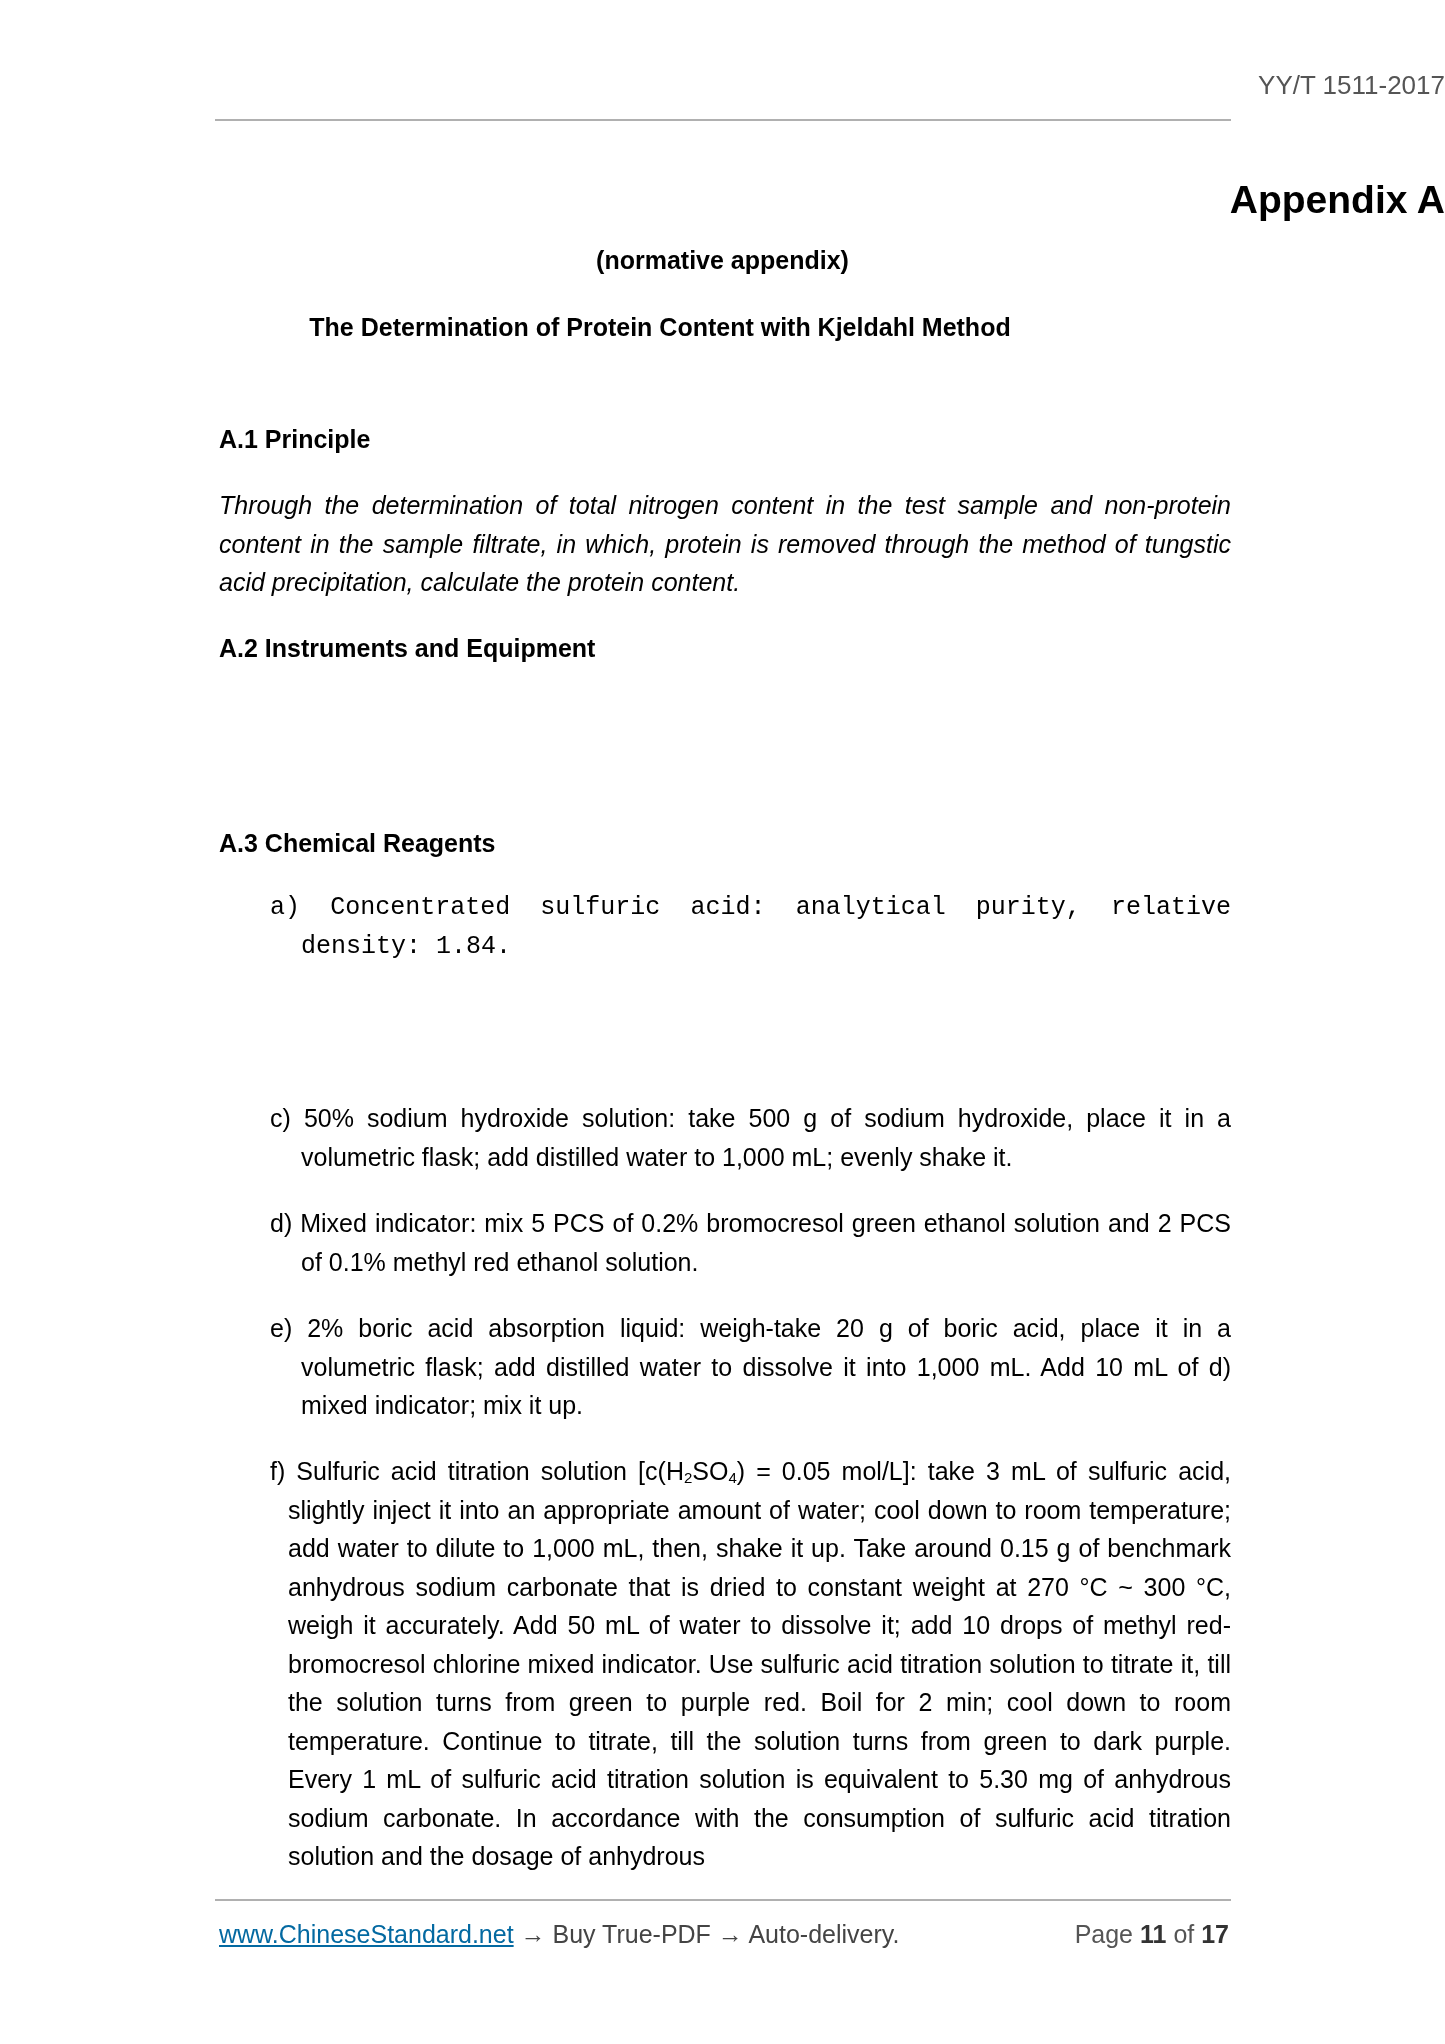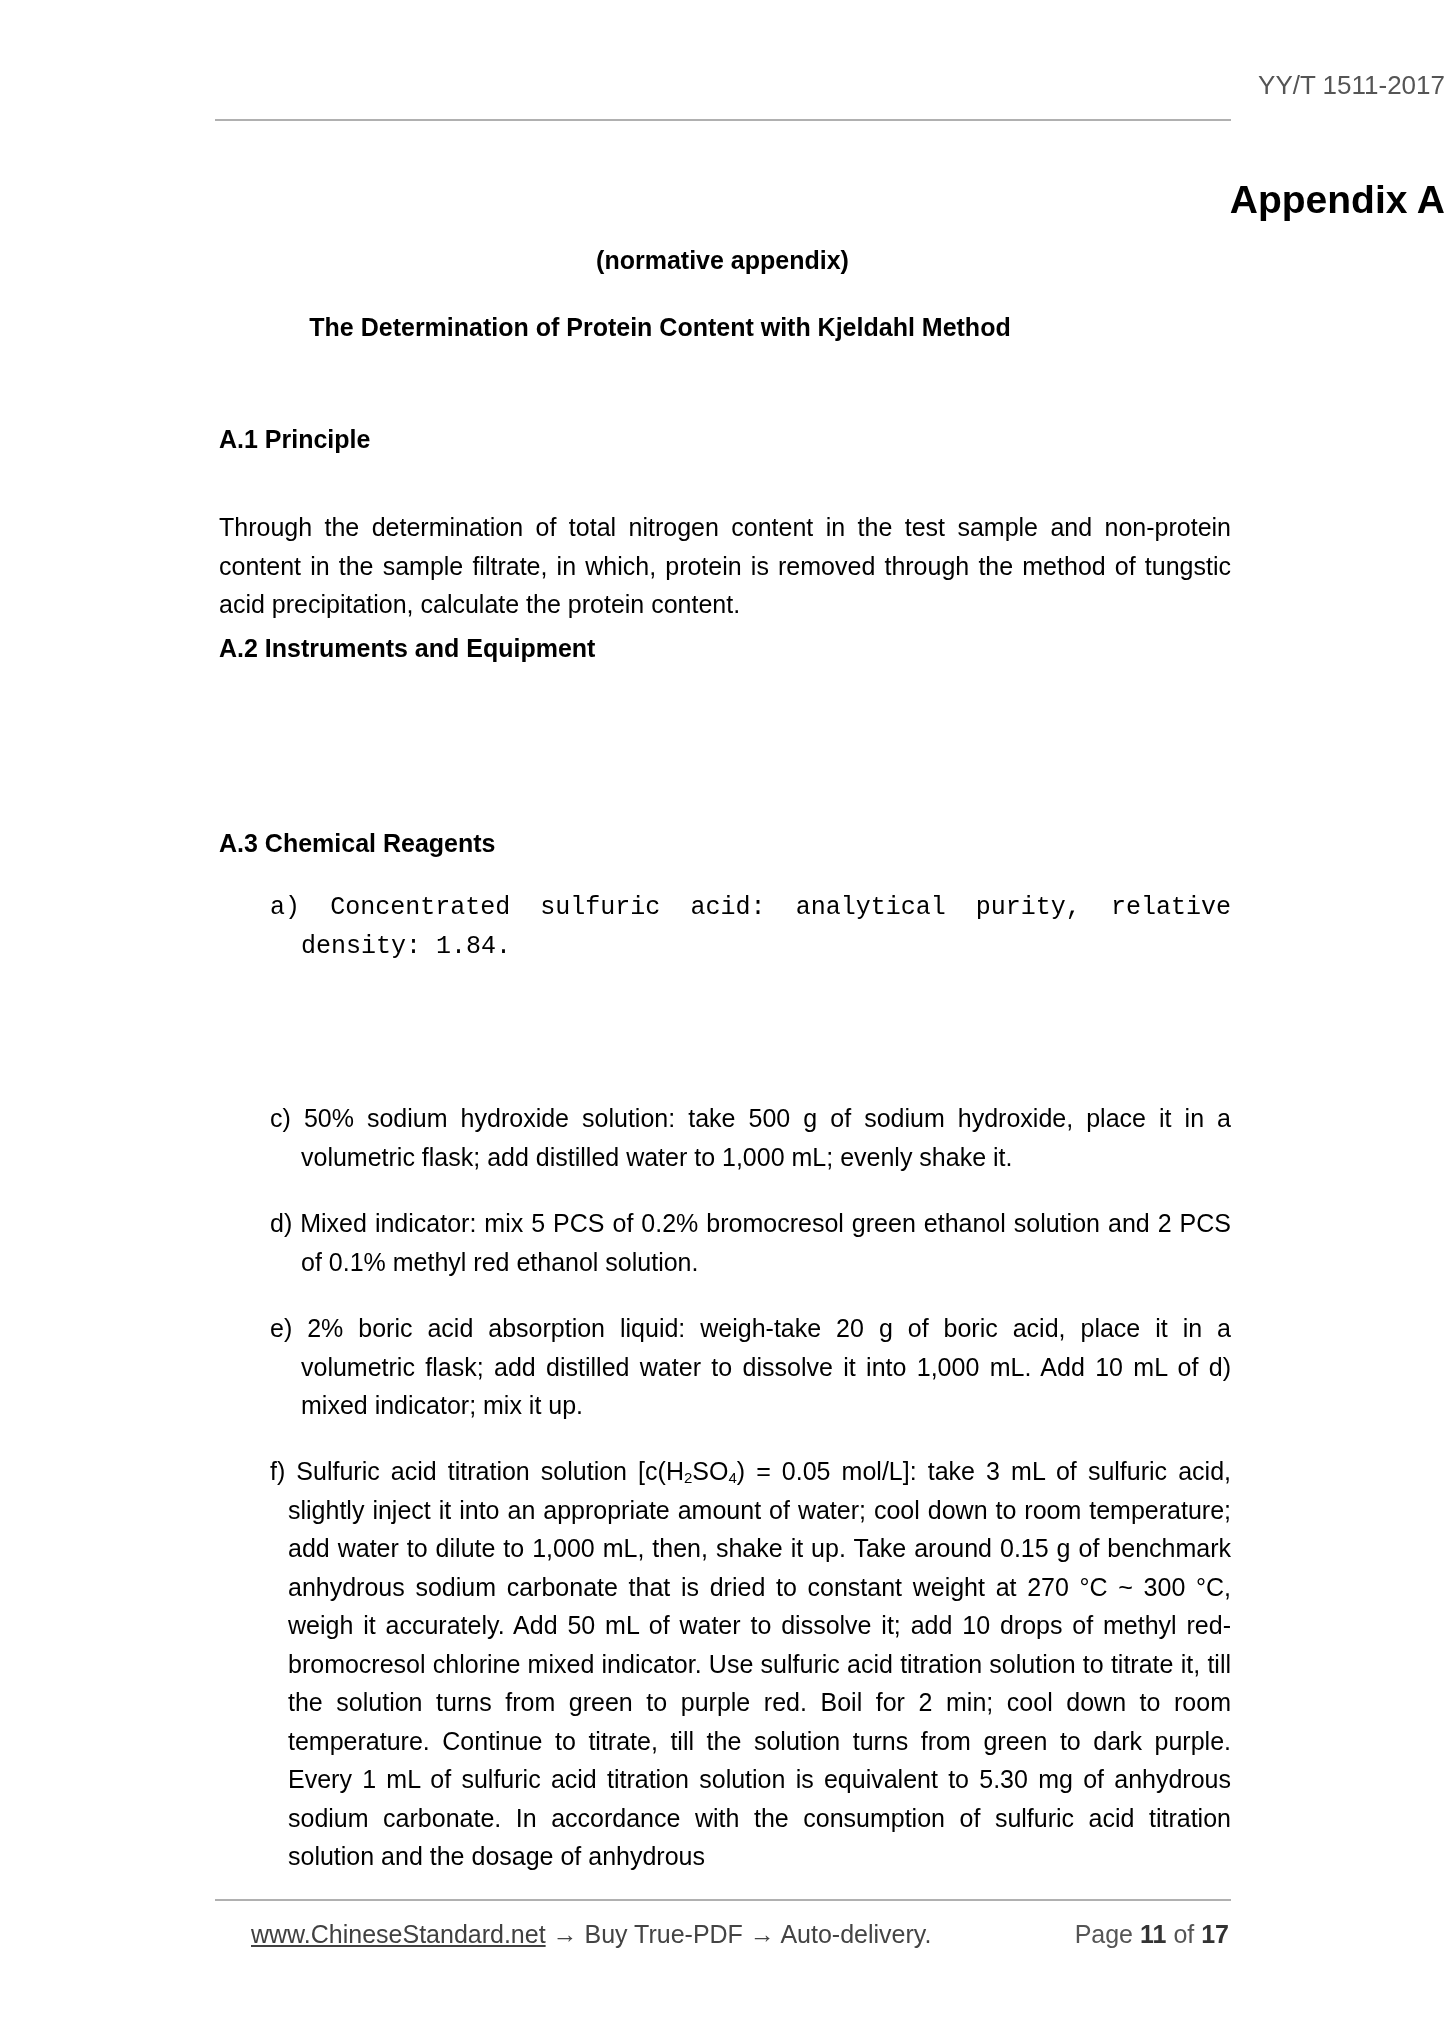--- a/index.html
+++ b/index.html
@@ -10,37 +10,37 @@
   .title { position: absolute; left: 0; width: 1445px; top: 178px; text-align: right; font-size: 39px; font-weight: bold; }
   .subtitle { position: absolute; left: 0; width: 1445px; top: 246px; text-align: center; font-size: 25px; font-weight: bold; }
   .doc-title { position: absolute; left: 0; width: 1320px; top: 313px; text-align: center; font-size: 25px; font-weight: bold; }
   .h2 { position: absolute; left: 219px; font-size: 25px; font-weight: bold; }
   .para { position: absolute; left: 219px; width: 1012px; font-size: 25px; line-height: 38.5px; text-align: justify; }
   .item { position: absolute; left: 270px; width: 961px; font-size: 25px; line-height: 38.5px; text-align: justify; text-indent: -31px; padding-left: 31px; box-sizing: border-box; }
   .item.f { text-indent: -18px; padding-left: 18px; }
   sub { font-size: 15px; vertical-align: -3px; line-height: 0; }
   .hr-bottom { position: absolute; left: 215px; width: 1016px; top: 1899px; height: 2px; background: #b0b0b0; }
   .footer-left { position: absolute; left: 219px; top: 1920px; font-size: 25px; color: #444; }
-  .footer-left a { color: #404040; text-decoration: underline; margin-left: 32px; }
+  .footer-left a { color: #0369a1; text-decoration: underline; }
   .footer-right { position: absolute; right: 216px; top: 1920px; font-size: 25px; color: #555; }
   .footer-right b { color: #333; }
 </style>
 </head>
 <body>
 
 <div class="page">
   <div class="header-code">YY/T 1511-2017</div>
   <div class="hr-top"></div>
 
   <div class="title">Appendix A</div>
   <div class="subtitle">(normative appendix)</div>
   <div class="doc-title">The Determination of Protein Content with Kjeldahl Method</div>
 
   <div class="h2" style="top:425px;">A.1 Principle</div>
-  <div class="para" style="top:508px;">Through the determination of total nitrogen content in the test sample and non-protein content in the sample filtrate, in which, protein is removed through the method of tungstic acid precipitation, calculate the protein content.</div>
+  <div class="para" style="top:486px;font-style:italic;">Through the determination of total nitrogen content in the test sample and non-protein content in the sample filtrate, in which, protein is removed through the method of tungstic acid precipitation, calculate the protein content.</div>
 
   <div class="h2" style="top:634px;">A.2 Instruments and Equipment</div>
 
   <div class="h2" style="top:829px;">A.3 Chemical Reagents</div>
 
   <div class="item" style="top:889px;font-family:Liberation Mono, monospace;">a) Concentrated sulfuric acid: analytical purity, relative density: 1.84.</div>
 
 
   <div class="item" style="top:1099px;">c) 50% sodium hydroxide solution: take 500 g of sodium hydroxide, place it in a volumetric flask; add distilled water to 1,000 mL; evenly shake it.</div>
 

